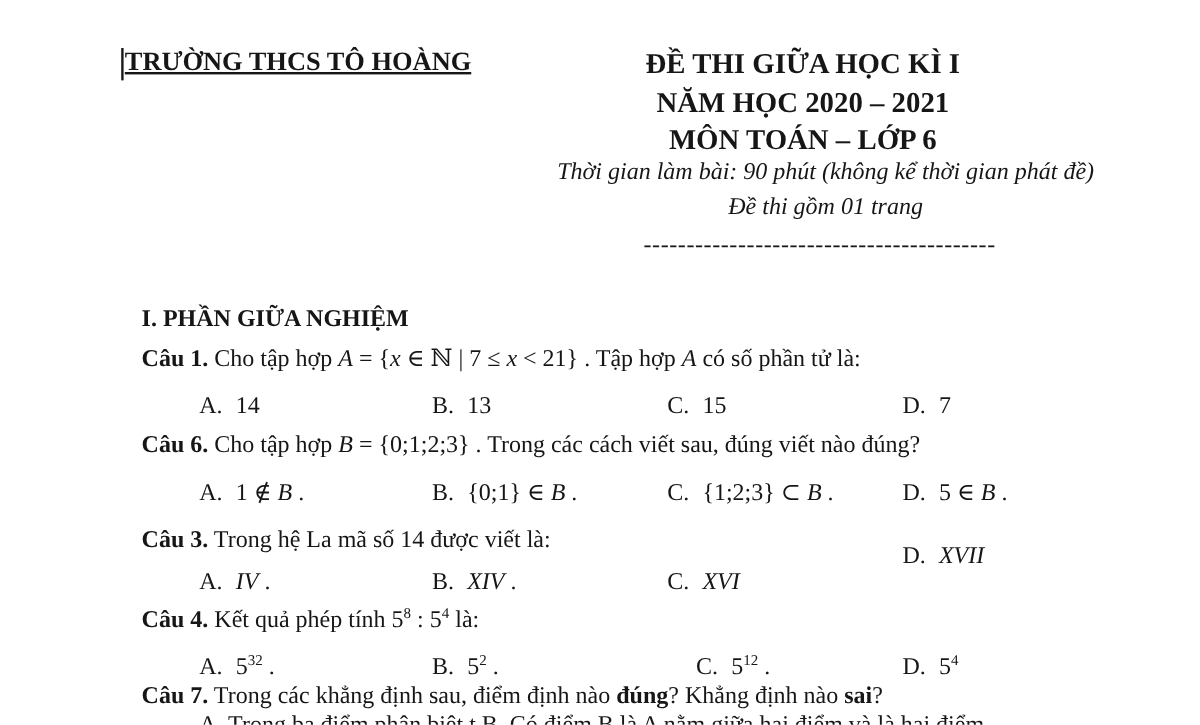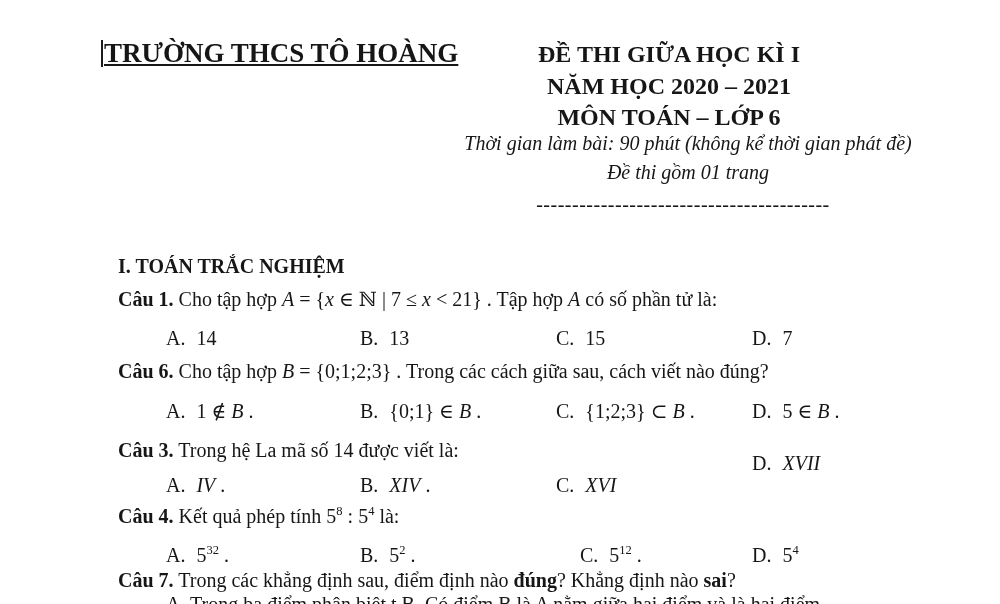--- a/index.html
+++ b/index.html
@@ -8,21 +8,21 @@
     background:#ffffff;color:#161616;
     font-family:"Liberation Serif","DejaVu Serif",serif;
     font-size:20px;line-height:1.15;
   }
   .abs{position:absolute;white-space:nowrap;}
   .b{font-weight:bold;}
   .i{font-style:italic;}
   .sup{font-size:12.5px;vertical-align:super;letter-spacing:0;}
   .center{text-align:center;}
   .school{
-    left:104px;top:38px;font-weight:bold;font-size:27px;
+    left:104px;top:38px;font-weight:bold;font-size:22px;
     text-decoration:underline;
   }
   .cursor-bar{left:101px;top:40px;width:1.5px;height:27px;background:#1a1a1a;}
   .head-bold{left:399px;width:540px;font-weight:bold;font-size:24px;}
   .head-italic{left:418px;width:540px;font-style:italic;}
   .divider{left:413px;width:540px;letter-spacing:0.5px;}
   .section{left:118px;font-weight:bold;}
   .qline{left:118px;}
   .opt .key{margin-right:11px;}
 </style>
@@ -32,30 +32,30 @@
 <div class="abs cursor-bar"></div>
 <div class="abs school">TRƯỜNG THCS TÔ HOÀNG</div>
 
 <div class="abs head-bold center" style="top:41px">ĐỀ THI GIỮA HỌC KÌ I</div>
 <div class="abs head-bold center" style="top:73px">NĂM HỌC 2020 – 2021</div>
 <div class="abs head-bold center" style="top:104px">MÔN TOÁN – LỚP 6</div>
 <div class="abs head-italic center" style="top:132px">Thời gian làm bài: 90 phút (không kể thời gian phát đề)</div>
 <div class="abs head-italic center" style="top:161px">Đề thi gồm 01 trang</div>
 <div class="abs divider center" style="top:193px">-----------------------------------------</div>
 
-<div class="abs section" style="top:255px">I. TOÁN TRẮC NGHIỆM</div>
+<div class="abs section" style="top:255px">I. PHẦN GIỮA NGHIỆM</div>
 
 <div class="abs qline" style="top:288px"><span class="b">Câu 1.</span><span> Cho tập hợp </span><span class="i">A</span><span> = {</span><span class="i">x</span><span> ∈ ℕ | 7 ≤ </span><span class="i">x</span><span> &lt; 21} .</span><span> Tập hợp </span><span class="i">A</span><span> có số phần tử là:</span></div>
 
 <div class="abs opt" style="left:166px;top:327px"><span class="key">A.</span><span>14</span></div>
 <div class="abs opt" style="left:360px;top:327px"><span class="key">B.</span><span>13</span></div>
 <div class="abs opt" style="left:556px;top:327px"><span class="key">C.</span><span>15</span></div>
 <div class="abs opt" style="left:752px;top:327px"><span class="key">D.</span><span>7</span></div>
 
-<div class="abs qline" style="top:360px"><span class="b">Câu 6.</span><span> Cho tập hợp </span><span class="i">B</span><span> = {0;1;2;3} .</span><span> Trong các cách giữa sau, cách viết nào đúng?</span></div>
+<div class="abs qline" style="top:360px"><span class="b">Câu 6.</span><span> Cho tập hợp </span><span class="i">B</span><span> = {0;1;2;3} .</span><span> Trong các cách viết sau, đúng viết nào đúng?</span></div>
 
 <div class="abs opt" style="left:166px;top:400px"><span class="key">A.</span><span>1 ∉ </span><span class="i">B</span><span> .</span></div>
 <div class="abs opt" style="left:360px;top:400px"><span class="key">B.</span><span>{0;1} ∈ </span><span class="i">B</span><span> .</span></div>
 <div class="abs opt" style="left:556px;top:400px"><span class="key">C.</span><span>{1;2;3} ⊂ </span><span class="i">B</span><span> .</span></div>
 <div class="abs opt" style="left:752px;top:400px"><span class="key">D.</span><span>5 ∈ </span><span class="i">B</span><span> .</span></div>
 
 <div class="abs qline" style="top:439px"><span class="b">Câu 3.</span><span> Trong hệ La mã số 14 được viết là:</span></div>
 
 <div class="abs opt" style="left:166px;top:474px"><span class="key">A.</span><span class="i">IV</span><span> .</span></div>
 <div class="abs opt" style="left:360px;top:474px"><span class="key">B.</span><span class="i">XIV</span><span> .</span></div>

